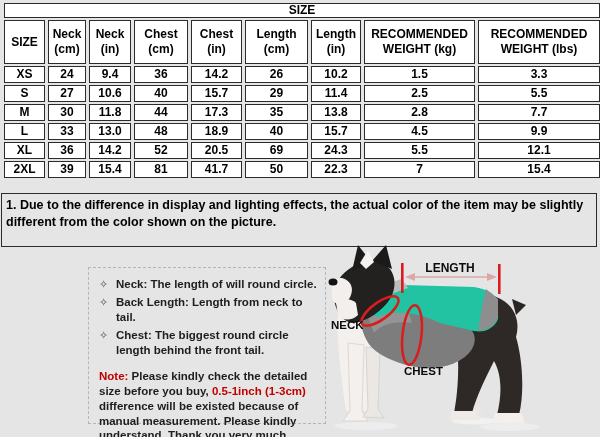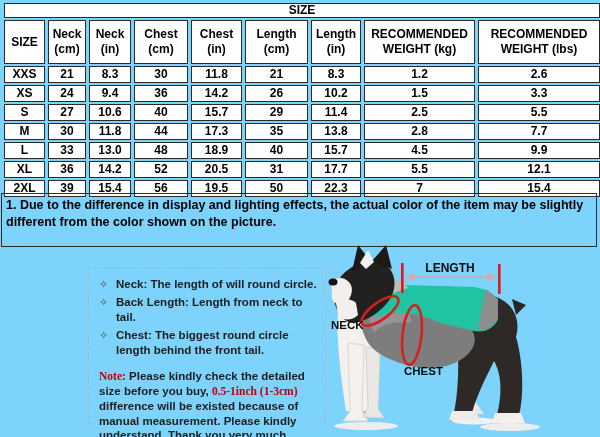--- a/index.html
+++ b/index.html
@@ -1,19 +1,19 @@
 <!DOCTYPE html>
 <html><head>
 <meta charset="utf-8">
 <style>
   html,body{margin:0;padding:0;background:#fff;}
   .sheet{
     position:relative;
     width:600px;height:437px;
-    background:#7dd3fc;
+    background:#e5e5e5;
     font-family:"Liberation Sans","DejaVu Sans",sans-serif;
     color:#000;
     overflow:hidden;
   }
   
   table.size-chart{
     position:absolute;left:1px;top:1px;
     width:596px;
     border-collapse:separate;
     border-spacing:3px 2px;
@@ -43,21 +43,21 @@
   .guide-box{
     position:absolute;left:88px;top:19px;width:218px;height:138px;
     border:1.5px dashed #b5b5b5;
     padding:9px 8px 8px 10px;
     font-size:11.5px;font-weight:600;color:#1d1d1d;line-height:1.3;
   }
   .guide-list{list-style:none;margin:0;padding:0;}
   .guide-list li{display:flex;margin-bottom:3px;}
   .bullet{flex:0 0 17px;color:#4a4a4a;font-size:11px;}
   .guide-note{margin:11px 0 0 0;}
-  .red{color:#c00000;font-weight:bold;font-family:Liberation Serif, serif;}
+  .red{color:#c00000;font-weight:bold;}
   
   .dog-svg{position:absolute;left:328px;top:-5px;}
   .diag-label{font-family:"Liberation Sans","DejaVu Sans",sans-serif;font-weight:bold;fill:#0b0b0b;}
 </style>
 </head>
 <body>
 
 <div class="sheet">
 
   <table class="size-chart">
@@ -91,31 +91,20 @@
         <th class="col-h">Length
 (in)</th>
         <th class="col-h">RECOMMENDED
 WEIGHT (kg)</th>
         <th class="col-h">RECOMMENDED
 WEIGHT (lbs)</th>
       </tr>
     </thead>
     <tbody>
         <tr>
-          <td>XXS</td>
-          <td>21</td>
-          <td>8.3</td>
-          <td>30</td>
-          <td>11.8</td>
-          <td>21</td>
-          <td>8.3</td>
-          <td>1.2</td>
-          <td>2.6</td>
-        </tr>
-        <tr>
           <td>XS</td>
           <td>24</td>
           <td>9.4</td>
           <td>36</td>
           <td>14.2</td>
           <td>26</td>
           <td>10.2</td>
           <td>1.5</td>
           <td>3.3</td>
         </tr>
@@ -151,31 +140,31 @@
           <td>15.7</td>
           <td>4.5</td>
           <td>9.9</td>
         </tr>
         <tr>
           <td>XL</td>
           <td>36</td>
           <td>14.2</td>
           <td>52</td>
           <td>20.5</td>
-          <td>31</td>
-          <td>17.7</td>
+          <td>69</td>
+          <td>24.3</td>
           <td>5.5</td>
           <td>12.1</td>
         </tr>
         <tr>
           <td>2XL</td>
           <td>39</td>
           <td>15.4</td>
-          <td>56</td>
-          <td>19.5</td>
+          <td>81</td>
+          <td>41.7</td>
           <td>50</td>
           <td>22.3</td>
           <td>7</td>
           <td>15.4</td>
         </tr>
       </tbody>
   </table>
 
   <div class="disclaimer">
     <p>1. Due to the difference in display and lighting effects, the actual color of the item may be slightly different from the color shown on the picture.</p>

